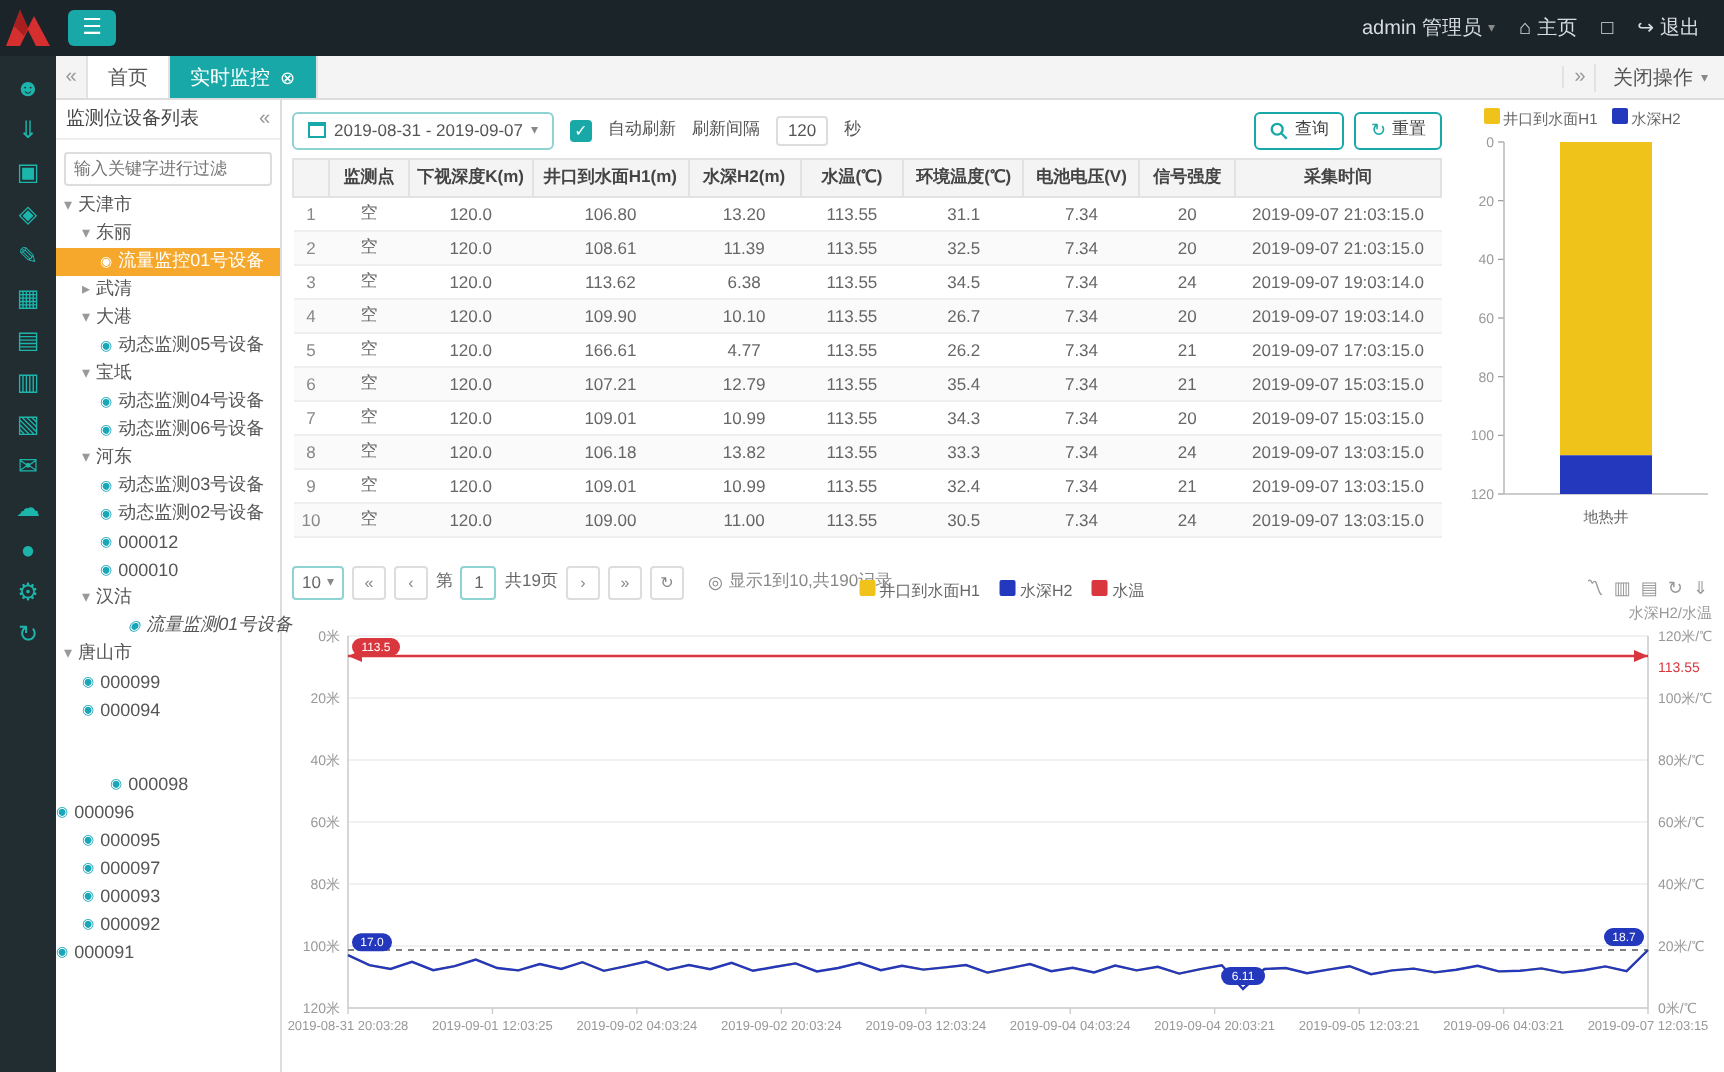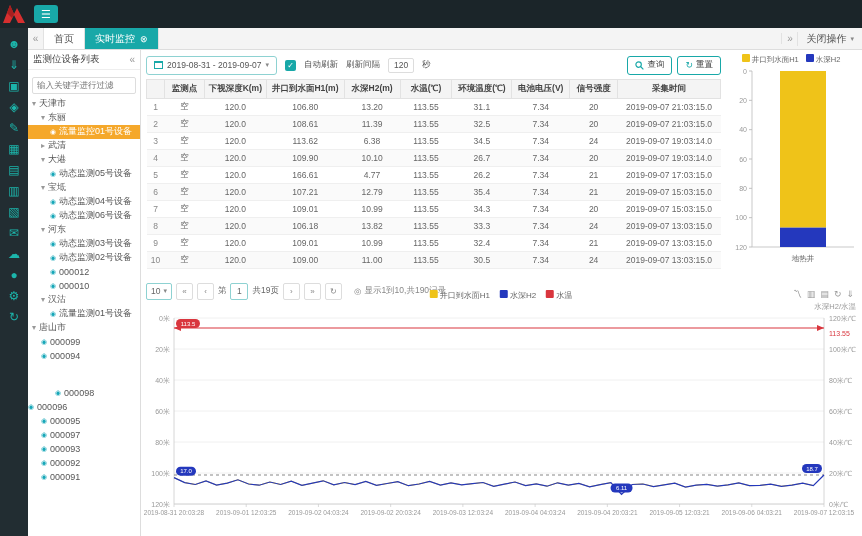--- a/index.html
+++ b/index.html
@@ -110,20 +110,37 @@
 <body>
 
 <div class="header">
   <div class="logo">
     <svg width="24" height="20" viewBox="0 0 24 20">
       <polygon points="1,19 8,1 12,10 15,4 23,19 16,19 12,11 8,19" fill="#d62f2f"></polygon>
       <polygon points="8,1 12,10 10,14 5,9" fill="#a81f1f"></polygon>
     </svg>
   </div>
   <div class="menu-toggle">☰</div>
+  <div class="header-right">
+    <div class="hitem">
+      <span>admin 管理员</span>
+      <span class="caret">▾</span>
+    </div>
+    <div class="hitem">
+      <span>⌂</span>
+      <span>主页</span>
+    </div>
+    <div class="hitem">
+      <span>□</span>
+    </div>
+    <div class="hitem">
+      <span>↪</span>
+      <span>退出</span>
+    </div>
+  </div>
 </div>
 
 <div class="tab-bar">
   <div class="tab-arrow">«</div>
   <div class="tab">
     <span>首页</span>
   </div>
   <div class="tab active">
     <span>实时监控</span>
     <span class="close">⊗</span>
@@ -217,21 +234,21 @@
         <span class="tree-label">000012</span>
       </div>
       <div class="tree-row" style="padding-left: 22px;">
         <span class="tree-ic dev">◉</span>
         <span class="tree-label">000010</span>
       </div>
       <div class="tree-row" style="padding-left: 13px;">
         <span class="tree-ic">▾</span>
         <span class="tree-label">汉沽</span>
       </div>
-      <div class="tree-row" style="padding-left: 22px;">
+      <div class="tree-row" style="padding-left: 36px; font-style: italic;">
         <span class="tree-ic dev">◉</span>
         <span class="tree-label">流量监测01号设备</span>
       </div>
       <div class="tree-row" style="padding-left: 4px;">
         <span class="tree-ic">▾</span>
         <span class="tree-label">唐山市</span>
       </div>
       <div class="tree-row" style="padding-left: 13px;">
         <span class="tree-ic dev">◉</span>
         <span class="tree-label">000099</span>
@@ -257,21 +274,21 @@
         <span class="tree-label">000097</span>
       </div>
       <div class="tree-row" style="padding-left: 13px;">
         <span class="tree-ic dev">◉</span>
         <span class="tree-label">000093</span>
       </div>
       <div class="tree-row" style="padding-left: 13px;">
         <span class="tree-ic dev">◉</span>
         <span class="tree-label">000092</span>
       </div>
-      <div class="tree-row" style="padding-left: 13px;">
+      <div class="tree-row" style="">
         <span class="tree-ic dev">◉</span>
         <span class="tree-label">000091</span>
       </div>
     </div>
 </div>
 
 <div class="main-toolbar">
   <div class="date-btn">
     <span class="cal-ic"></span>
     <span>2019-08-31 - 2019-09-07</span>

